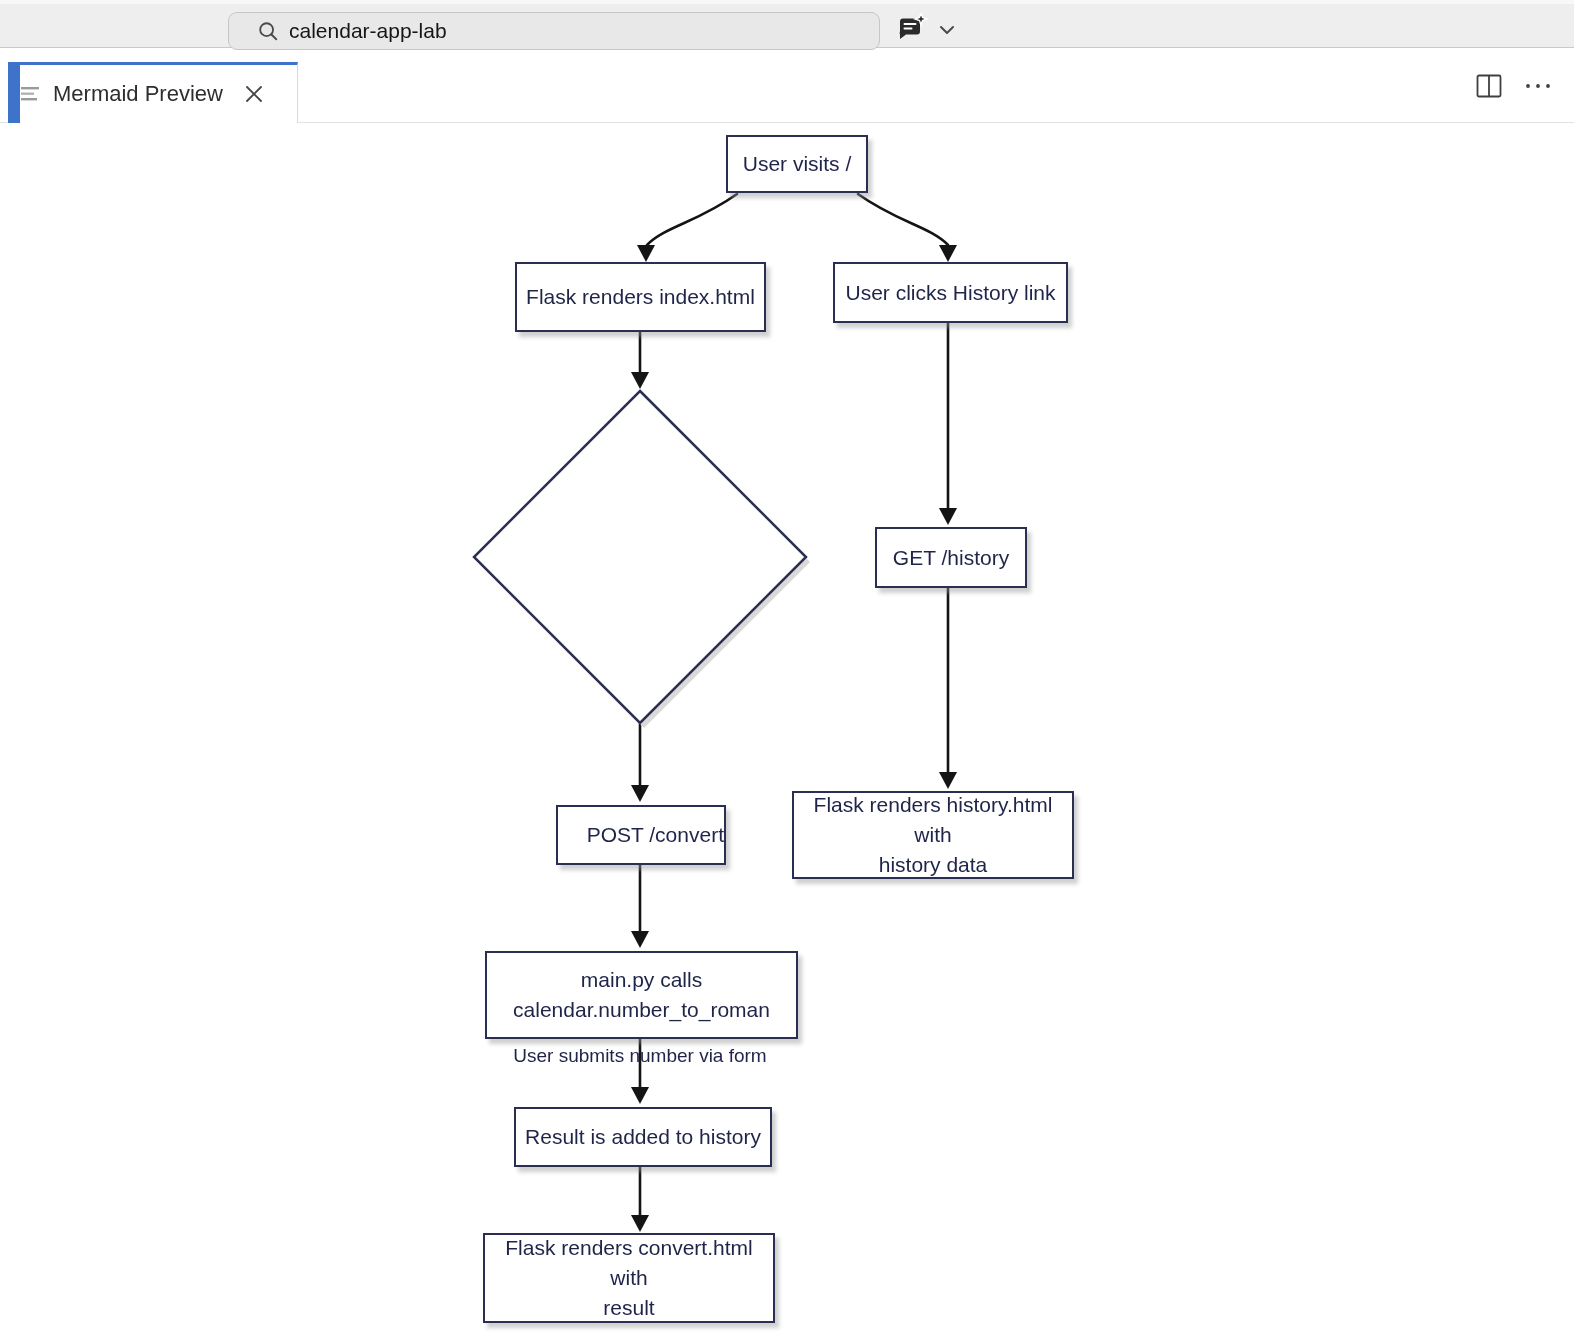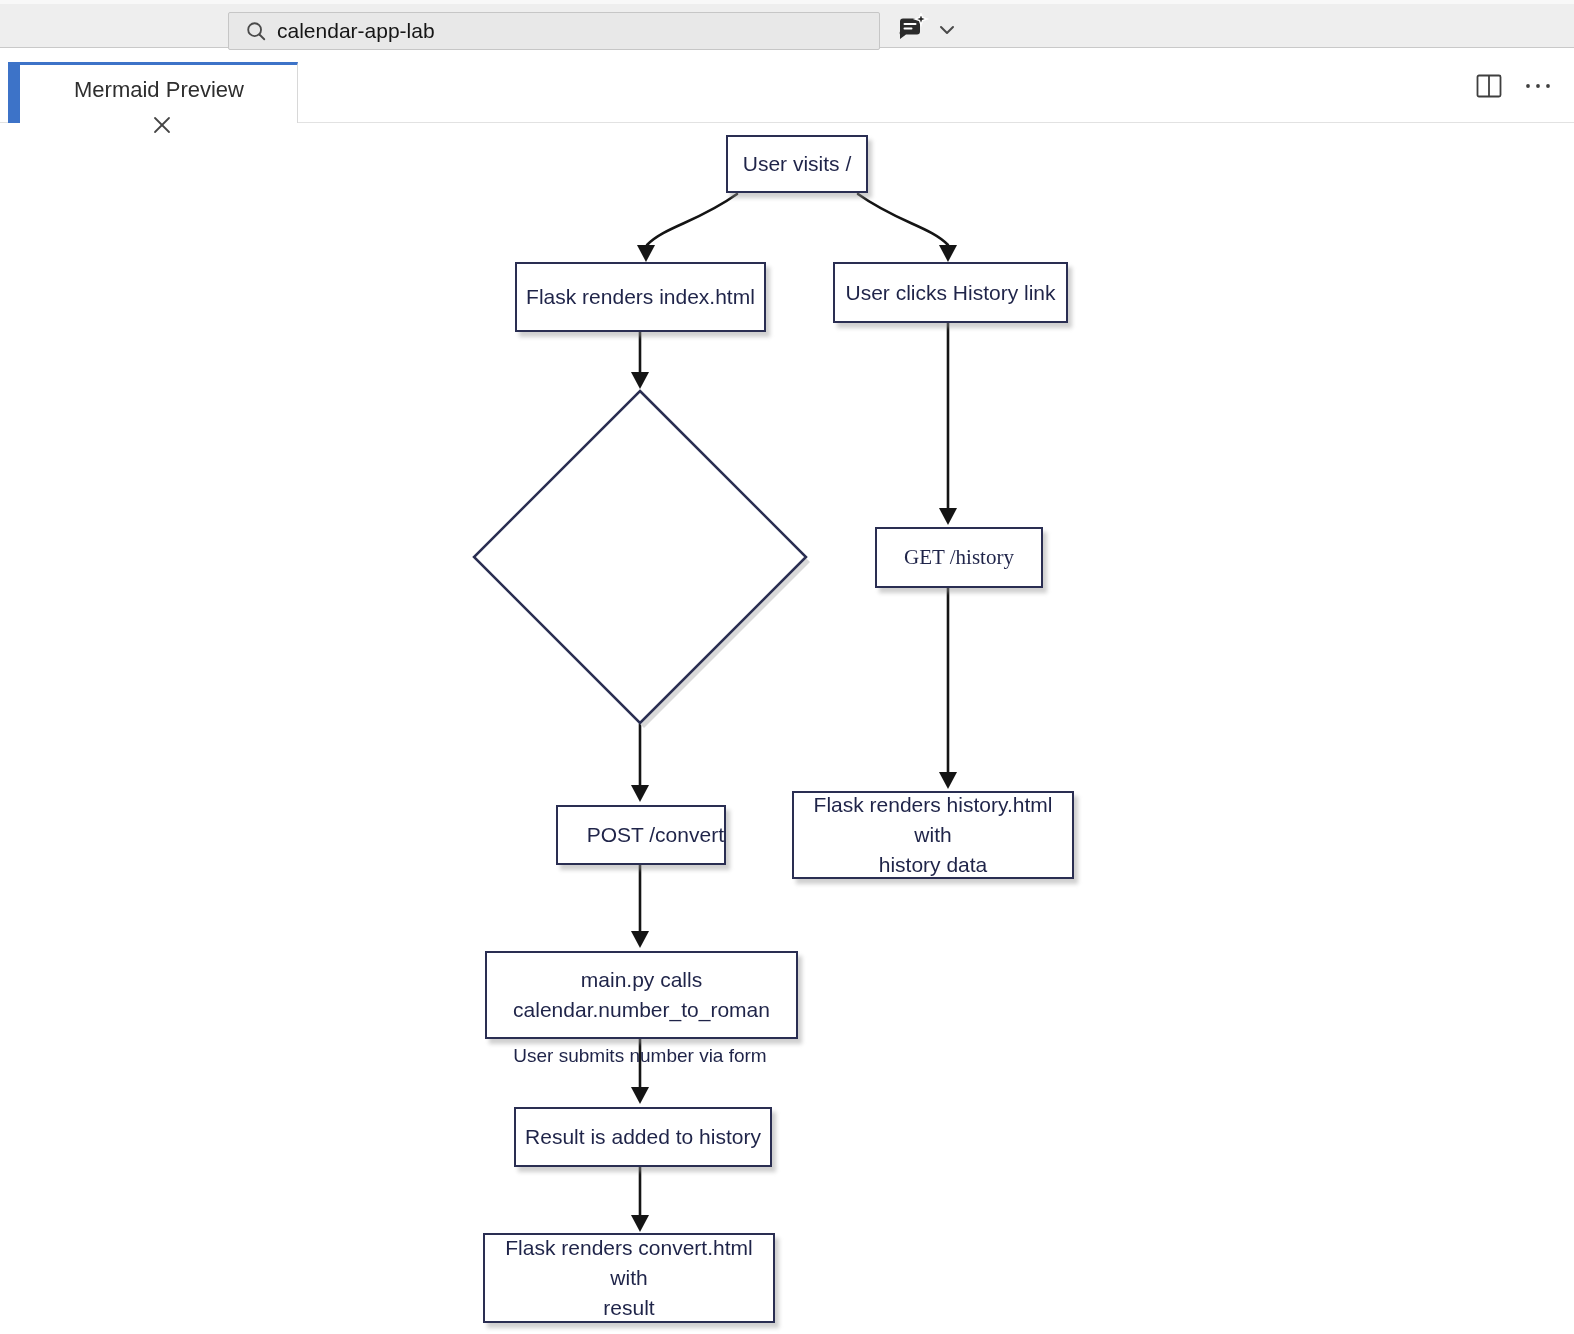--- a/index.html
+++ b/index.html
@@ -3,33 +3,33 @@
 <meta charset="utf-8">
 <style>
   * { margin:0; padding:0; box-sizing:border-box; }
   html,body { width:1574px; height:1334px; background:#ffffff; overflow:hidden;
               font-family:"Liberation Sans", sans-serif; }
 
   
   .topbar { position:absolute; left:0; top:0; width:1574px; height:48px;
             background:#eeeeee; border-top:4px solid #f8f8f8; border-bottom:1px solid #c9c9c9; }
   .search-box { position:absolute; left:228px; top:8px; width:652px; height:38px;
-                background:#e8e8e8; border:1px solid #c6c6c6; border-radius:2px;
-                display:flex; align-items:center; padding-left:16px; gap:10px; }
+                background:#e8e8e8; border:1px solid #c6c6c6; border-radius:9px;
+                display:flex; align-items:center; padding-left:28px; gap:10px; }
   .search-text { font-size:21px; color:#161616; }
   .compose-btn { position:absolute; left:894px; top:8px; width:72px; height:36px;
                  display:flex; align-items:center; gap:8px; background:transparent; border:none; cursor:pointer; }
 
   
   .left-accent { position:absolute; left:8px; top:62px; width:12px; height:1272px; background:#3d73c8; }
   .left-notch  { position:absolute; left:0; top:412px; width:8px; height:11px; background:#3a3f4a; }
   .tabbar-line { position:absolute; left:0; top:122px; width:1574px; height:1px; background:#e2e2e2; }
   .tab { position:absolute; left:20px; top:62px; width:278px; height:61px; background:#ffffff;
          border-top:3px solid #3d73c8; border-right:1px solid #d8d8d8; z-index:3;
-         display:flex; align-items:center; padding-left:1px; gap:12px;flex-direction:column; }
+         display:flex; align-items:center; padding-left:1px; gap:12px; }
   .tab-title { font-size:22px; color:#2e2e2e; white-space:nowrap; }
   .tab-close { margin-left:6px; width:26px; height:26px; display:flex; align-items:center; justify-content:center;
                border:none; background:transparent; cursor:pointer; }
   .group-actions { position:absolute; right:22px; top:74px; display:flex; align-items:center; gap:22px; z-index:3; }
   .icon-btn { background:transparent; border:none; cursor:pointer; display:flex; align-items:center; justify-content:center; }
 
   
   .dl-btn { position:absolute; left:47px; top:134px; width:76px; height:77px; background:#fff;
             border:1px solid #e4e4e4; border-radius:10px; box-shadow:0 1px 4px rgba(0,0,0,.07);
             display:flex; align-items:center; justify-content:center; cursor:pointer; }
@@ -47,21 +47,21 @@
   .edges { position:absolute; left:0; top:0; width:1574px; height:1211px; }
   .node { position:absolute; background:#fff; border:2.5px solid #2a2e52; color:#1f2449;
           font-size:21px; line-height:1.42; display:flex; flex-direction:column;
           align-items:center; justify-content:center; text-align:center;
           box-shadow:4px 5px 4px rgba(150,150,150,.45); }
   .diamond-label { position:absolute; color:#1f2449; font-size:19px; text-align:center; }
   
   .n-a { left:726px; top:12px;  width:142px; height:58px;align-items:center; }
   .n-b { left:515px; top:139px; width:251px; height:70px; }
   .n-c { left:833px; top:139px; width:235px; height:61px; }
-  .n-e { left:875px; top:404px; width:168px; height:61px;font-family:Liberation Serif, serif; }
+  .n-e { left:875px; top:404px; width:152px; height:61px; }
   .n-f { left:556px; top:682px; width:170px; height:60px;align-items:flex-end; }
   .n-g { left:792px; top:668px; width:282px; height:88px; }
   .n-h { left:485px; top:828px; width:313px; height:88px; }
   .n-i { left:514px; top:984px; width:258px; height:60px; }
   .n-j { left:483px; top:1110px; width:292px; height:90px; }
   .d-label { left:490px; top:922px; width:300px; }
 </style>
 </head>
 <body>
 

